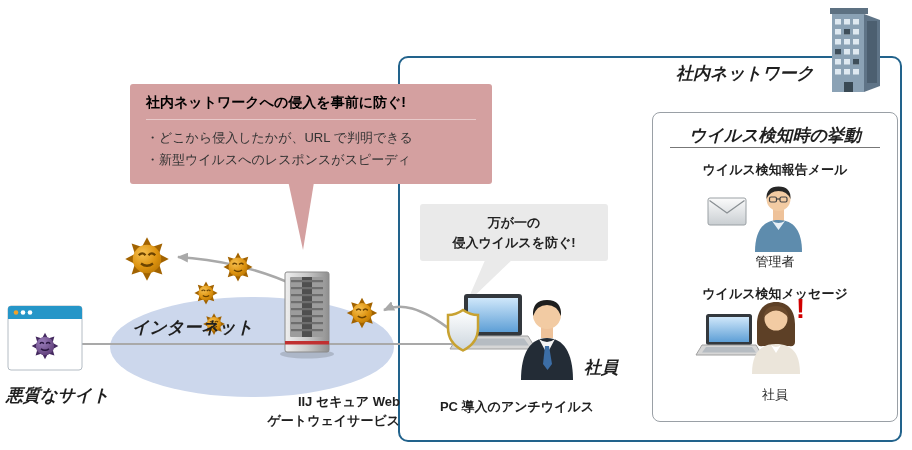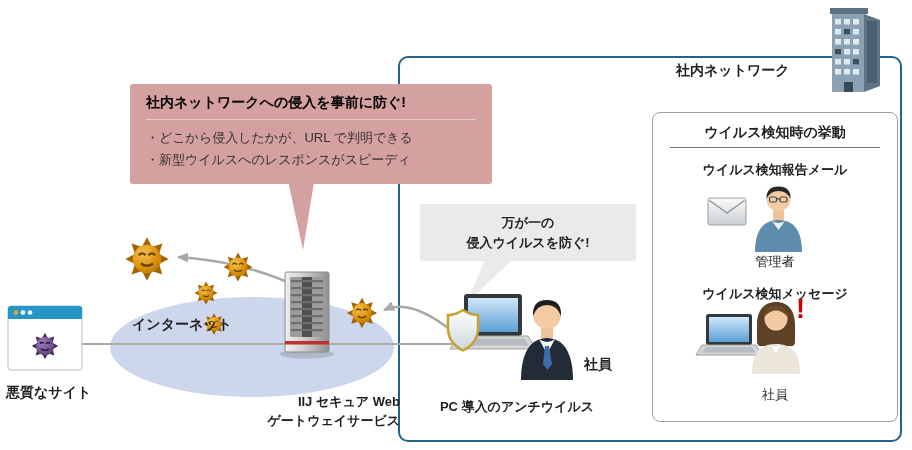--- a/index.html
+++ b/index.html
@@ -3,21 +3,21 @@
 <meta charset="utf-8">
 <style>
   * { margin:0; padding:0; box-sizing:border-box; }
   body { background:#ffffff; }
   .canvas {
     position:relative; width:912px; height:450px; background:#fff;
     font-family:"Liberation Sans","DejaVu Sans",sans-serif; color:#222; overflow:hidden;
   }
   .abs { position:absolute; }
   .txt { position:absolute; z-index:4; white-space:nowrap; }
-  .label { font-size:14px; font-weight:bold; color:#1f1f1f; }
+  .label { font-size:17px; font-weight:bold; color:#1f1f1f;font-style:italic; }
   .label-sm { font-size:13px; font-weight:bold; color:#1f1f1f; }
   .label-reg { font-size:13px; font-weight:normal; color:#222; }
 
   .network-box {
     left:398px; top:56px; width:504px; height:386px;
     border:2px solid #22638c; border-radius:10px; z-index:1;
   }
   .panel {
     left:652px; top:112px; width:246px; height:310px;
     border:1px solid #9aa0a6; border-radius:8px; background:#fff; z-index:1;
@@ -26,21 +26,21 @@
 
   .callout-pink {
     left:130px; top:84px; width:362px; background:#d4a0a0;
     border-radius:3px; z-index:3;
   }
   .callout-pink .title { padding:10px 16px 7px; font-size:14px; font-weight:bold; color:#000000; }
   .callout-pink .rule { margin:0 16px; border-top:1px solid #e8caca; }
   .callout-pink .bullets { padding:7px 16px 13px; font-size:13px; color:#333; line-height:1.7; }
 
   .callout-gray {
-    left:420px; top:204px; width:216px; background:#eaeaea; border-radius:3px;
+    left:420px; top:204px; width:188px; background:#eaeaea; border-radius:3px;
     z-index:3; padding:9px 6px; text-align:center;
     font-size:13px; font-weight:bold; color:#222; line-height:1.5;
   }
   .excl { font-size:27px; font-weight:bold; color:#d10000; }
 </style>
 </head>
 <body>
 
 <div class="canvas">
 

